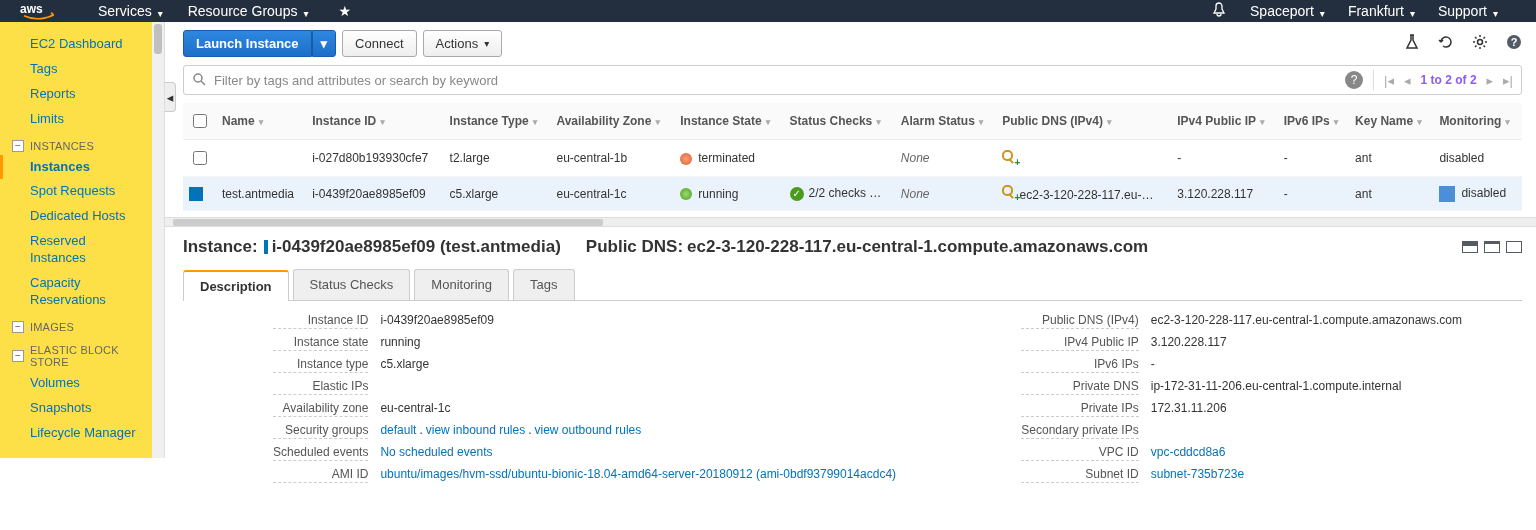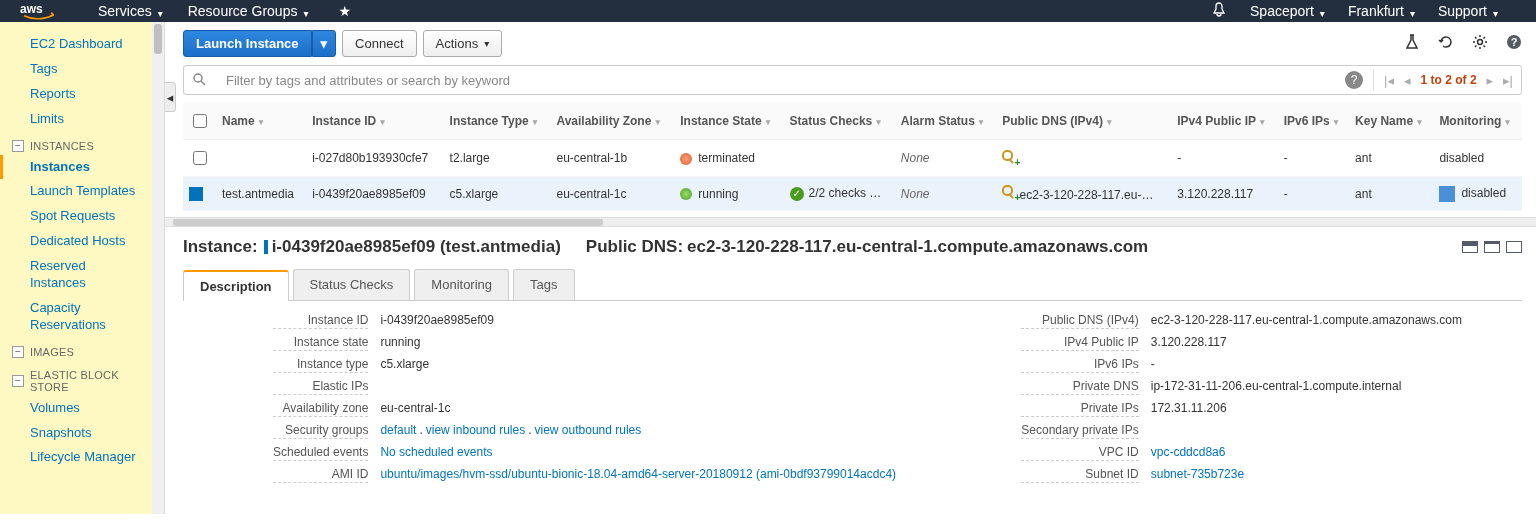--- a/index.html
+++ b/index.html
@@ -7,45 +7,45 @@
 .topbar{background:#232f3e;height:22px;display:flex;align-items:center;padding:0 20px;color:#fff}
 .aws-logo{display:flex;align-items:center;margin-right:30px}
 .aws-logo svg{height:22px}
 .topbar .nav-item{color:#fff;font-size:14px;margin-right:25px;display:flex;align-items:flex-end;cursor:pointer}
 .topbar .caret{font-size:10px;margin-left:6px}
 .topbar .star{color:#fff;font-size:14px;margin-left:5px}
 .topbar-right{margin-left:auto;display:flex;align-items:center}
 .topbar-right .nav-item{margin-right:18px;margin-left:5px}
 .bell{margin-right:18px}
 .body-wrap{display:flex;position:relative}
-.sidebar{width:165px;background:#fef9c3;border-right:1px solid #ddd;padding:10px 16px 10px 0;height:492px;overflow:hidden;position:relative}
+.sidebar{width:165px;background:#fde047;border-right:1px solid #ddd;padding:10px 16px 10px 0;height:436px;overflow:hidden;position:relative}
 .sidebar-scrolltrack{position:absolute;right:0;top:0;bottom:0;width:12px;background:#f0f0f0}
 .sidebar-scrollthumb{position:absolute;right:2px;top:2px;width:8px;height:30px;background:#c0c0c0;border-radius:3px}
 .side-link{padding:4px 10px 4px 30px;color:#0073bb;font-size:13px;cursor:pointer;line-height:1.3}
 .side-heading{padding:8px 10px 3px 30px;color:#666;font-size:11px;text-transform:uppercase;display:flex;align-items:center;letter-spacing:.2px}
 .side-heading .collapse{position:absolute;left:12px;width:12px;height:12px;border:1px solid #999;font-size:10px;line-height:9px;text-align:center;color:#555;background:#fff}
 .side-active{font-weight:bold;border-left:3px solid #ff9900;padding-left:27px!important}
 .collapse-handle{position:absolute;left:165px;top:60px;width:11px;height:30px;background:#eee;border:1px solid #ccc;border-left:none;display:flex;align-items:center;justify-content:center;border-radius:0 4px 4px 0;z-index:5;cursor:pointer}
 .main{flex:1;padding:8px 14px 0 18px;position:relative}
 .toolbar{display:flex;align-items:center;margin-bottom:8px}
 .btn{border:1px solid #aaa;background:linear-gradient(#fff,#eee);border-radius:3px;padding:5px 12px;font-size:13px;color:#333;margin-right:6px;cursor:pointer;display:flex;align-items:center}
 .btn-primary{background:linear-gradient(#2e87e0,#1d6fc9);border-color:#165ca8;color:#fff;font-weight:bold}
 .btn-primary.split{border-radius:3px 0 0 3px;margin-right:0}
 .btn-primary.split-arrow{border-radius:0 3px 3px 0;padding:5px 8px;border-left:1px solid #165ca8}
 .btn .caret{margin-left:6px;font-size:10px}
 .toolbar-icons{margin-left:auto;display:flex;align-items:center;gap:18px;color:#333}
 .toolbar-icons svg,.toolbar-icons .ticon{cursor:pointer}
 .searchbar{display:flex;align-items:center;border:1px solid #ccc;border-radius:3px;height:30px;padding:0 8px;margin-bottom:8px;position:relative}
-.searchbar input{flex:1;border:none;outline:none;font-size:13px;margin-left:18px;color:#333}
+.searchbar input{flex:1;border:none;outline:none;font-size:13px;margin-left:6px;color:#333}
 .searchbar input::placeholder{color:#888}
 .search-right{display:flex;align-items:center;gap:10px;color:#555}
 .help-circle{width:18px;height:18px;border-radius:9px;background:#888;color:#fff;font-size:12px;line-height:18px;text-align:center}
 .pager-sep{width:1px;height:20px;background:#ddd}
 .pager-btn{color:#aaa;cursor:pointer;font-size:13px}
-.pager-text{font-weight:bold;color:#c2410c;font-size:12px}
+.pager-text{font-weight:bold;color:#8b5cf6;font-size:12px}
 .table{border-collapse:collapse;width:100%;font-size:12px}
 .table th{background:#fafafa;padding:8px 6px;text-align:left;font-weight:bold;color:#555;border-bottom:1px solid #eee;white-space:nowrap;position:relative}
 .th-caret{color:#aaa;font-size:9px;margin-left:4px}
 .table td{padding:8px 6px;white-space:nowrap;border-bottom:1px solid #f5f5f5}
 .table tr.selected{background:#eaf3fb}
 .chk{width:14px;height:14px}
 .chk.sel{background:#0073bb}
 .status-dot{display:inline-block;width:12px;height:12px;border-radius:6px;vertical-align:middle;margin-right:6px}
 .dot-term{background:radial-gradient(#f9a07a,#e05d28)}
 .dot-run{background:radial-gradient(#9bdc6e,#4a9c1f)}
@@ -123,21 +123,20 @@
   <div class="sidebar" id="sidebar">
     <div class="sidebar-scrolltrack">
         <div class="sidebar-scrollthumb"></div>
       </div>
   <div class="side-link">EC2 Dashboard</div>
       <div class="side-link">Tags</div>
       <div class="side-link">Reports</div>
       <div class="side-link">Limits</div>
       <div class="side-heading"><span class="collapse">−</span>INSTANCES</div>
       <div class="side-link side-active">Instances</div>
-      <div class="side-link">Launch Templates</div>
       <div class="side-link">Spot Requests</div>
       <div class="side-link">Dedicated Hosts</div>
       <div class="side-link">Reserved Instances</div>
       <div class="side-link">Capacity Reservations</div>
       <div class="side-heading"><span class="collapse">−</span>IMAGES</div>
       <div class="side-heading"><span class="collapse">−</span>ELASTIC BLOCK STORE</div>
       <div class="side-link">Volumes</div>
       <div class="side-link">Snapshots</div>
       <div class="side-link">Lifecycle Manager</div>
     </div>

